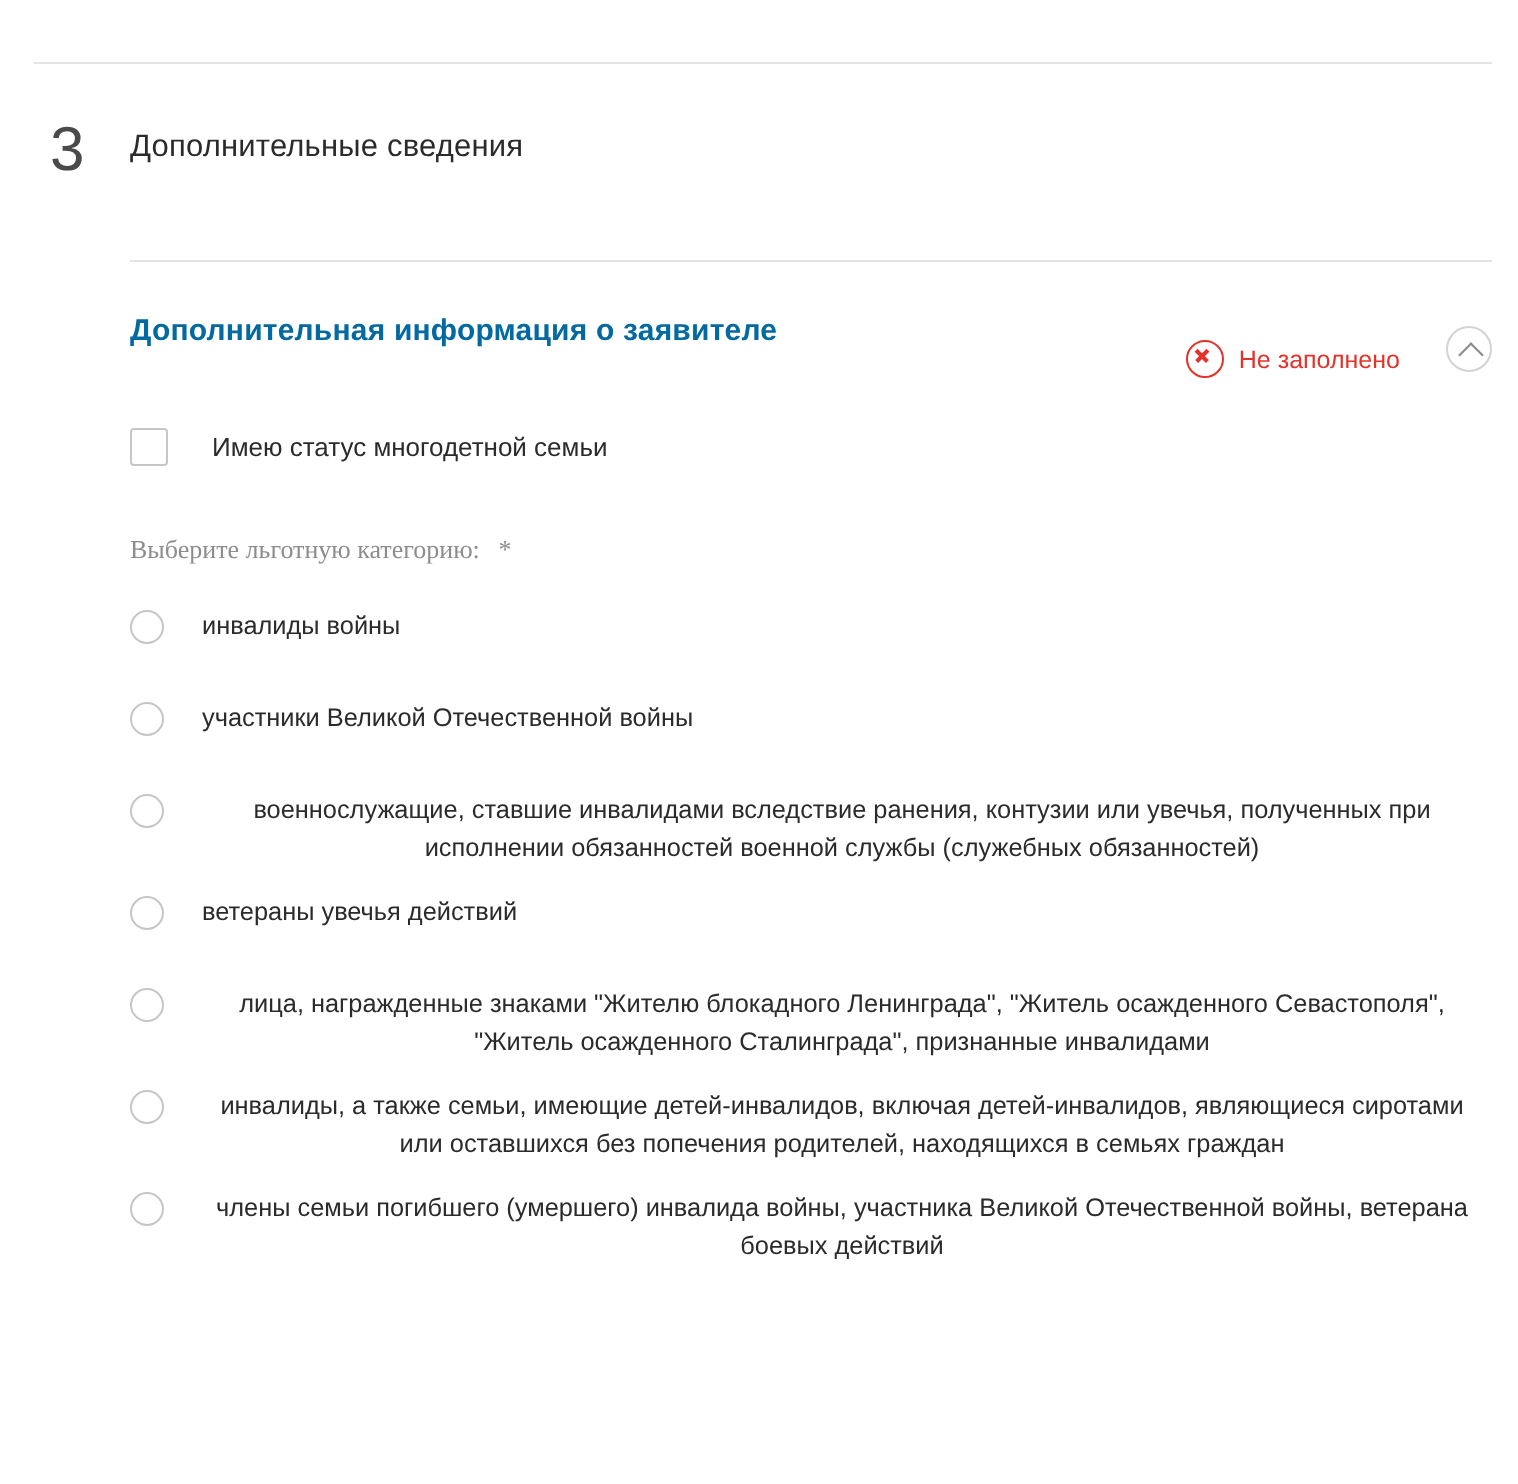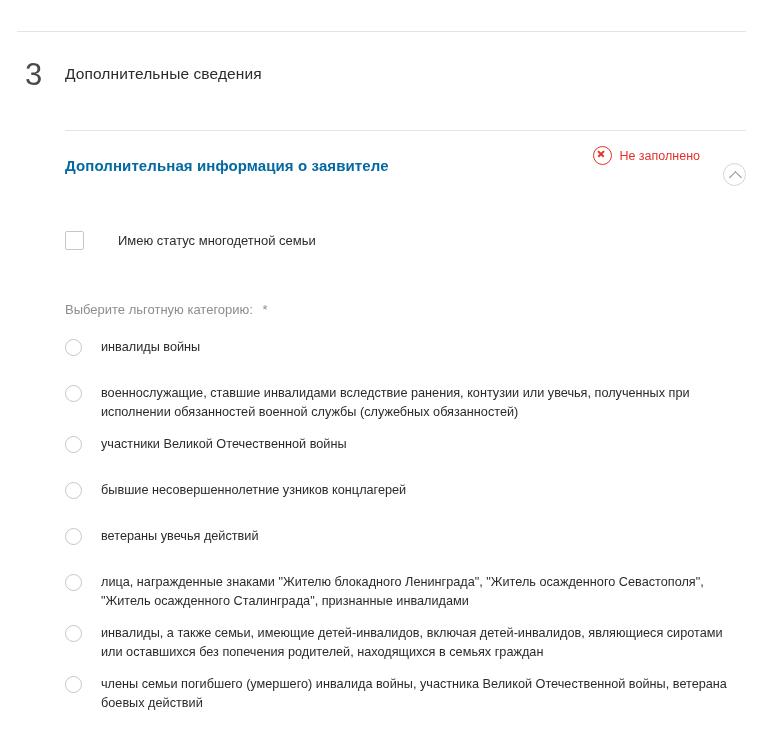--- a/index.html
+++ b/index.html
@@ -75,21 +75,21 @@
     left: 0;
     top: 27px;
     font-size: 15px;
     font-weight: bold;
     color: #0369a1;
     letter-spacing: 0.1px;
   }
   .status {
     position: absolute;
     right: 46px;
-    top: 16px;
+    top: 40px;
     display: flex;
     align-items: center;
     gap: 7px;
   }
   .status-icon {
     width: 17px;
     height: 17px;
     border-radius: 50%;
     border: 1.6px solid #e4322b;
     position: relative;
@@ -128,46 +128,47 @@
     left: 6.5px;
     top: 8.5px;
     width: 8px;
     height: 8px;
     border-left: 1.4px solid #8a8a8a;
     border-top: 1.4px solid #8a8a8a;
     transform: rotate(45deg);
   }
   .checkbox-row {
     position: relative;
-    margin-top: 35px;
+    margin-top: 18px;
     display: flex;
     align-items: flex-start;
-    gap: 16px;
+    gap: 4px;
   }
   .cbox {
     width: 19px;
     height: 19px;
     border: 1.4px solid #c6c6c6;
     border-radius: 2px;
     background: #fff;
     box-sizing: border-box;
     flex: none;
     margin-left: 0;
     cursor: pointer;
   }
   .cbox-label {
     font-size: 13px;
     color: #2b2b2b;
     line-height: 19px;
     margin-left: 18px;
   }
   .group-label {
-    margin-top: 52px;
+    margin-top: 34px;
     font-size: 13px;
     color: #8d8d8d;
+    font-family: Liberation Serif, serif;
   }
   .group-label .req {
     color: #8d8d8d;
     margin-left: 6px;
   }
   .radio-list {
     margin-top: 14px;
   }
   .radio-row {
     display: flex;
@@ -185,20 +186,21 @@
     flex: none;
     margin-top: 1px;
     cursor: pointer;
   }
   .radio-label {
     font-size: 12.7px;
     color: #2b2b2b;
     line-height: 19px;
     margin-left: 19px;
     max-width: 640px;
+    text-align: center;
   }
 </style>
 </head>
 <body>
 
 <div class="page">
 
   <div class="top-rule"></div>
 
   <div class="step-header">
@@ -235,32 +237,28 @@
 
     <div class="radio-list">
 
       <div class="radio-row">
         <span class="radio"></span>
         <span class="radio-label">инвалиды войны</span>
       </div>
 
       <div class="radio-row">
         <span class="radio"></span>
+        <span class="radio-label">участники Великой Отечественной войны</span>
+      </div>
+
+      <div class="radio-row">
+        <span class="radio"></span>
         <span class="radio-label">военнослужащие, ставшие инвалидами вследствие ранения, контузии или увечья, полученных при исполнении обязанностей военной службы (служебных обязанностей)</span>
       </div>
 
-      <div class="radio-row">
-        <span class="radio"></span>
-        <span class="radio-label">участники Великой Отечественной войны</span>
-      </div>
-
-      <div class="radio-row">
-        <span class="radio"></span>
-        <span class="radio-label">бывшие несовершеннолетние узников концлагерей</span>
-      </div>
 
       <div class="radio-row">
         <span class="radio"></span>
         <span class="radio-label">ветераны увечья действий</span>
       </div>
 
       <div class="radio-row">
         <span class="radio"></span>
         <span class="radio-label">лица, награжденные знаками "Жителю блокадного Ленинграда", "Житель осажденного Севастополя", "Житель осажденного Сталинграда", признанные инвалидами</span>
       </div>

